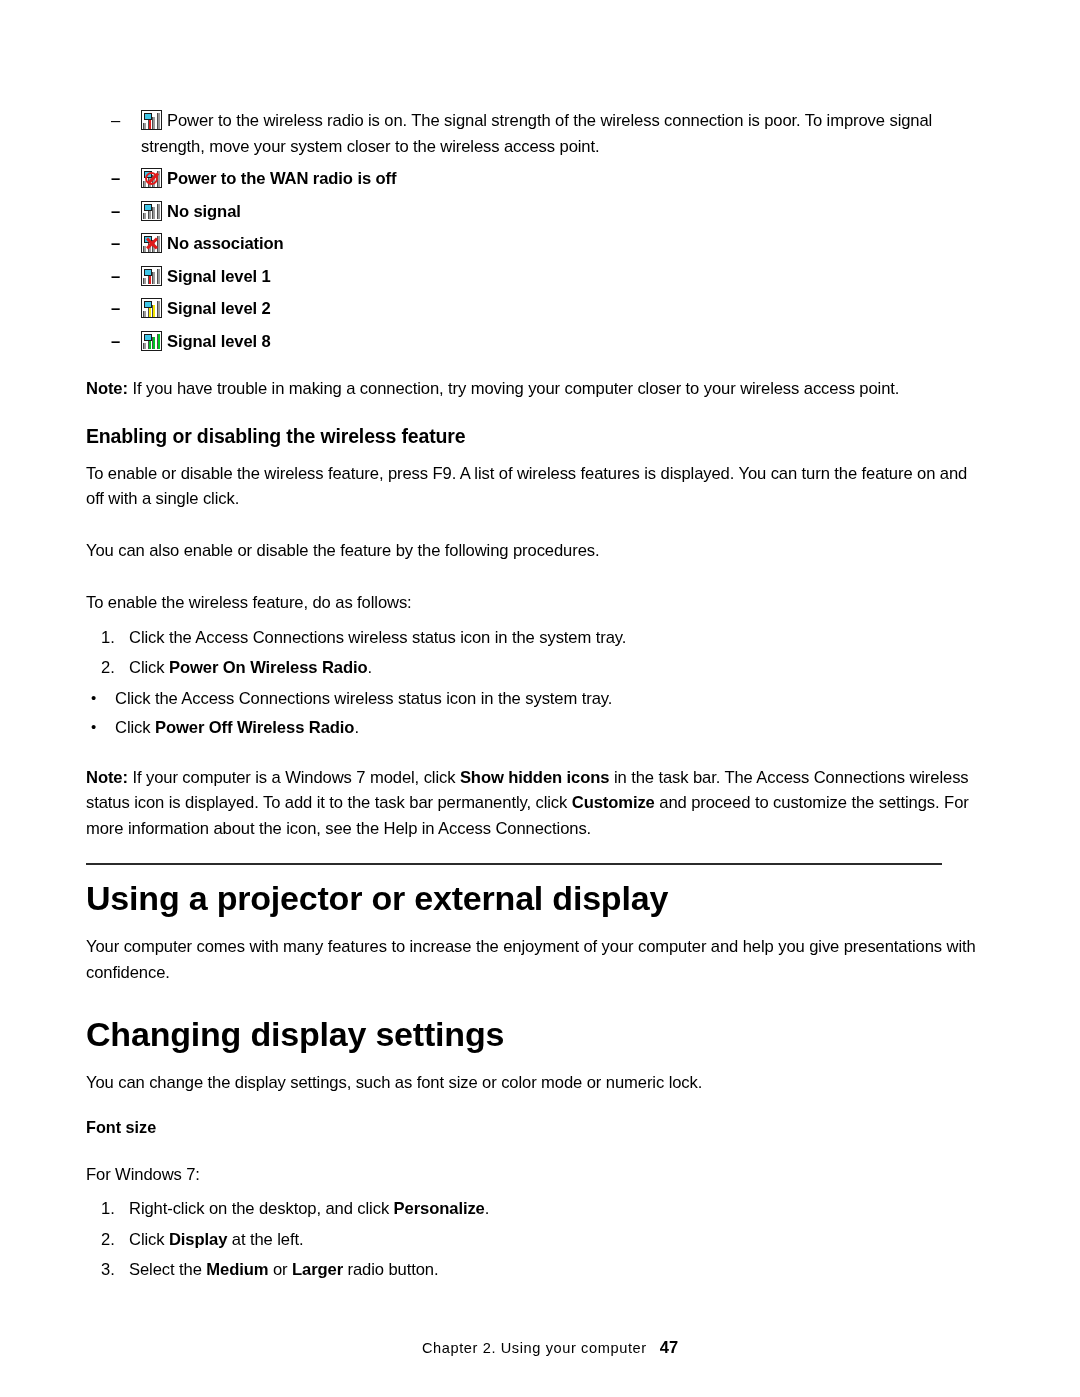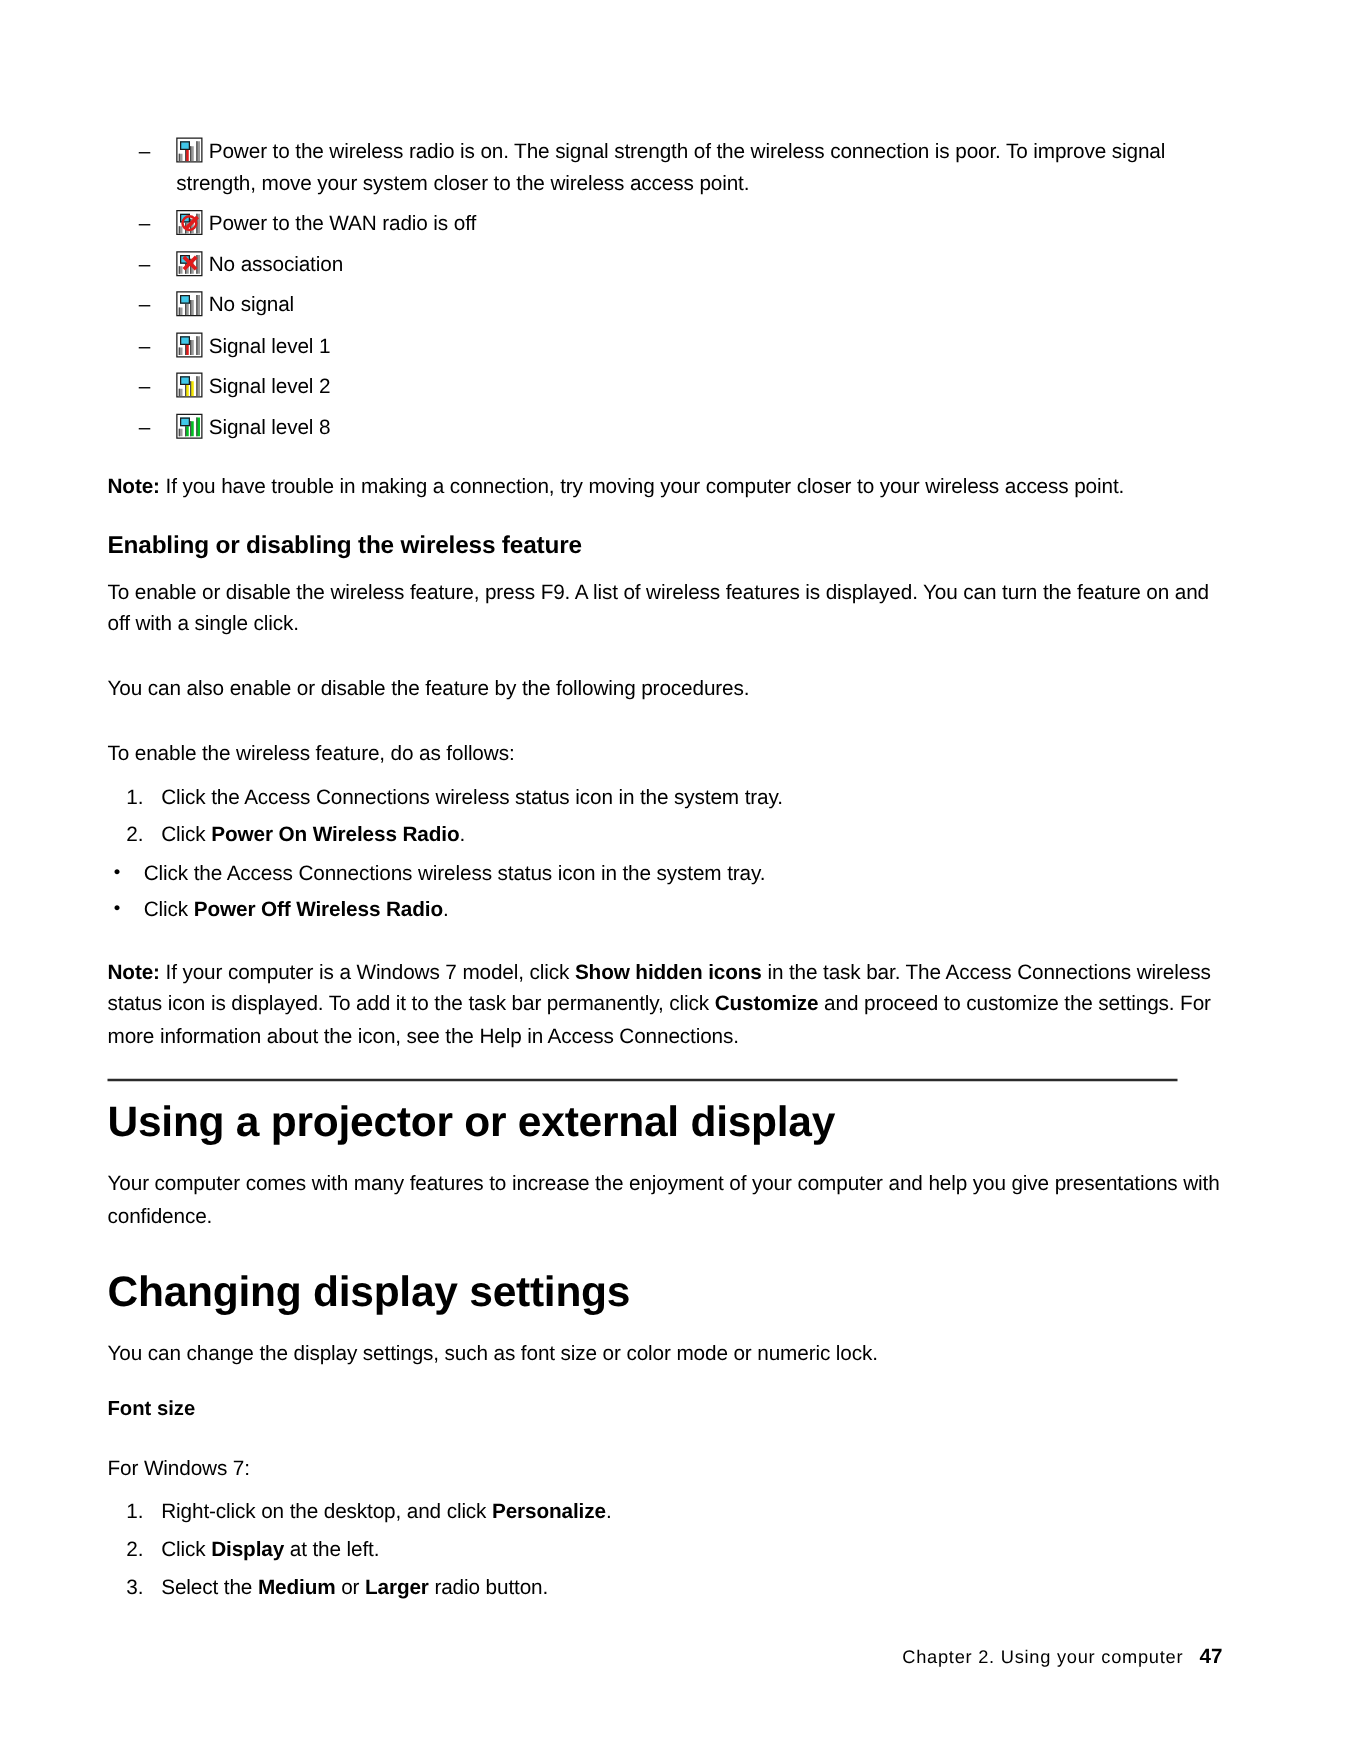--- a/index.html
+++ b/index.html
@@ -206,22 +206,22 @@
     background: #e01b1b;
   }
   .sig-icon .xmark::before { transform: rotate(45deg); }
   .sig-icon .xmark::after  { transform: rotate(-45deg); }
 
   
   .footer {
     position: absolute;
     left: 122px;
     right: 102px;
-    bottom: 62px;
-    text-align: right;
+    bottom: 40px;
+    text-align: center;
     font-size: 14.6px;
     letter-spacing: 0.6px;
   }
   .footer .pg {
     font-weight: bold;
     font-size: 16.5px;
     margin-left: 13px;
     letter-spacing: 0;
   }
 </style>
@@ -238,21 +238,21 @@
           <span class="bar h2 red"></span>
           <span class="bar h3 grey"></span>
           <span class="bar h4 grey"></span>
         </span>
         <span class="laptop"></span>
       </span><span class="txt">Power to the wireless radio is on. The signal strength of the wireless connection is poor. To improve signal strength, move your system closer to the wireless access point.</span>
     </li>
   </ul>
 
 
-  <ul class="dashes" style="margin-top:6px;">
+  <ul class="dashes" style="margin-top:6px;font-weight:bold;">
     <li class="dash-item">
       <span class="sig-icon">
         <span class="bars">
           <span class="bar h1 grey"></span>
           <span class="bar h2 grey"></span>
           <span class="bar h3 grey"></span>
           <span class="bar h4 grey"></span>
         </span>
         <span class="laptop"></span>
         <span class="ban"></span>
@@ -260,33 +260,33 @@
     </li>
     <li class="dash-item">
       <span class="sig-icon">
         <span class="bars">
           <span class="bar h1 grey"></span>
           <span class="bar h2 grey"></span>
           <span class="bar h3 grey"></span>
           <span class="bar h4 grey"></span>
         </span>
         <span class="laptop"></span>
+      </span><span>No signal</span>
+    </li>
+    <li class="dash-item">
+      <span class="sig-icon">
+        <span class="bars">
+          <span class="bar h1 grey"></span>
+          <span class="bar h2 grey"></span>
+          <span class="bar h3 grey"></span>
+          <span class="bar h4 grey"></span>
+        </span>
+        <span class="laptop"></span>
         <span class="xmark"></span>
       </span><span>No association</span>
-    </li>
-    <li class="dash-item">
-      <span class="sig-icon">
-        <span class="bars">
-          <span class="bar h1 grey"></span>
-          <span class="bar h2 grey"></span>
-          <span class="bar h3 grey"></span>
-          <span class="bar h4 grey"></span>
-        </span>
-        <span class="laptop"></span>
-      </span><span>No signal</span>
     </li>
     <li class="dash-item">
       <span class="sig-icon">
         <span class="bars">
           <span class="bar h1 grey"></span>
           <span class="bar h2 red"></span>
           <span class="bar h3 grey"></span>
           <span class="bar h4 grey"></span>
         </span>
         <span class="laptop"></span>

